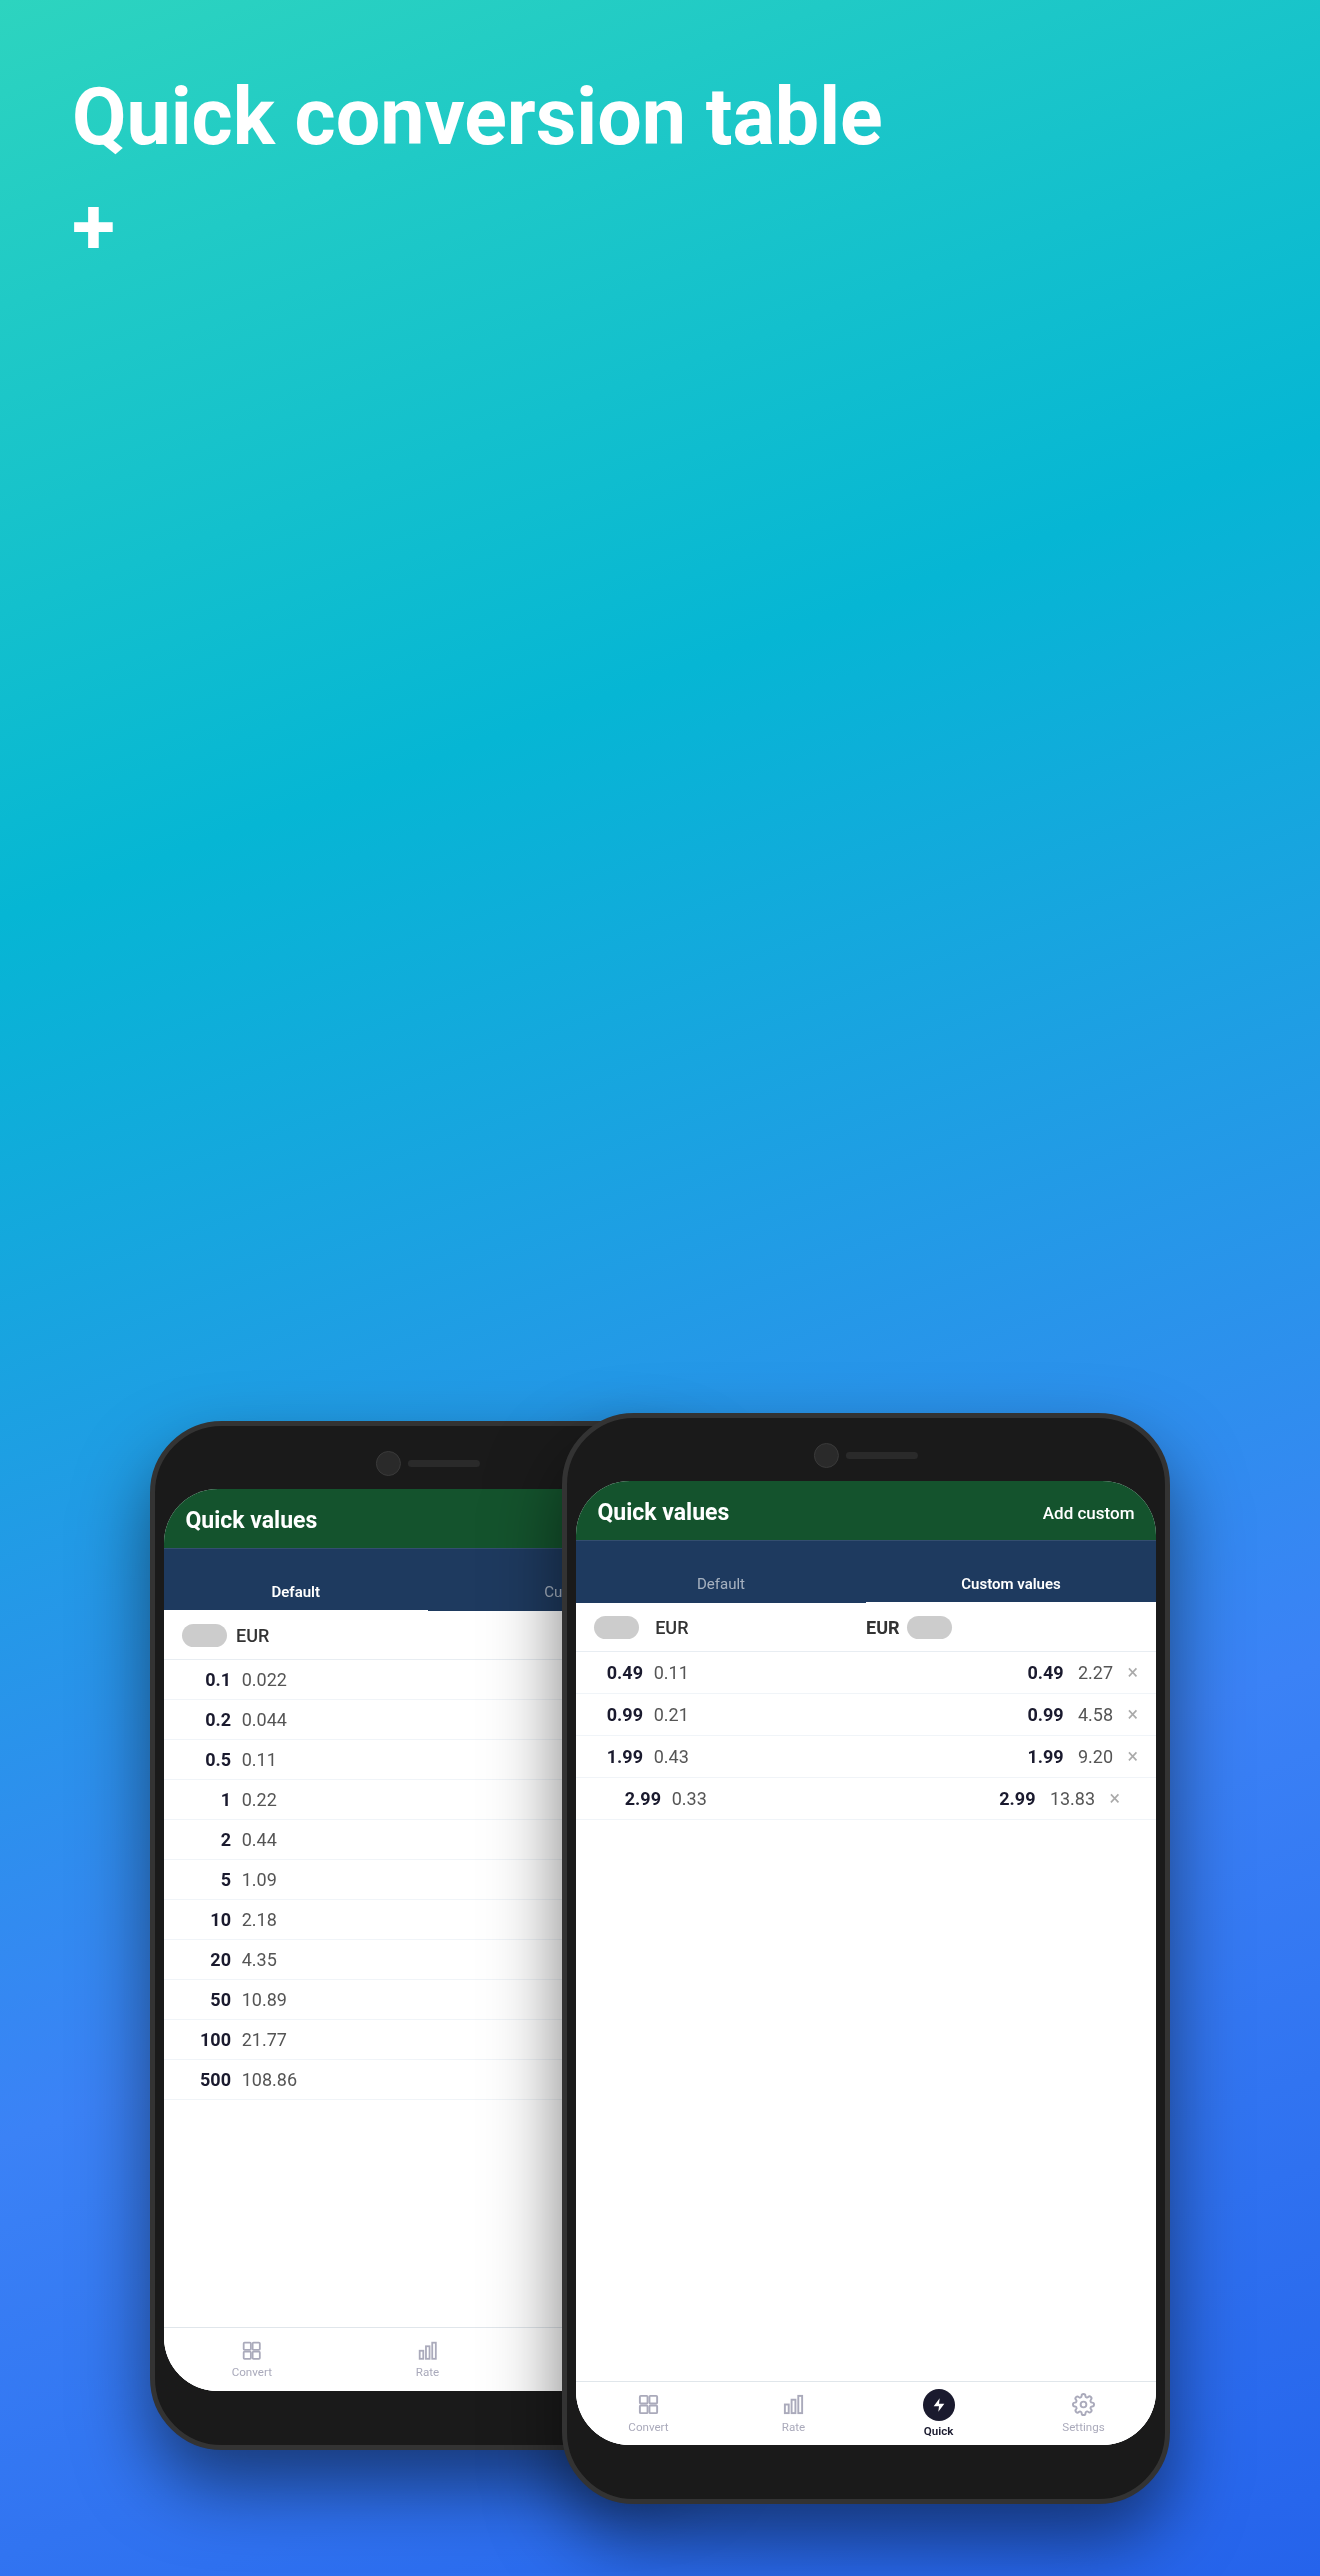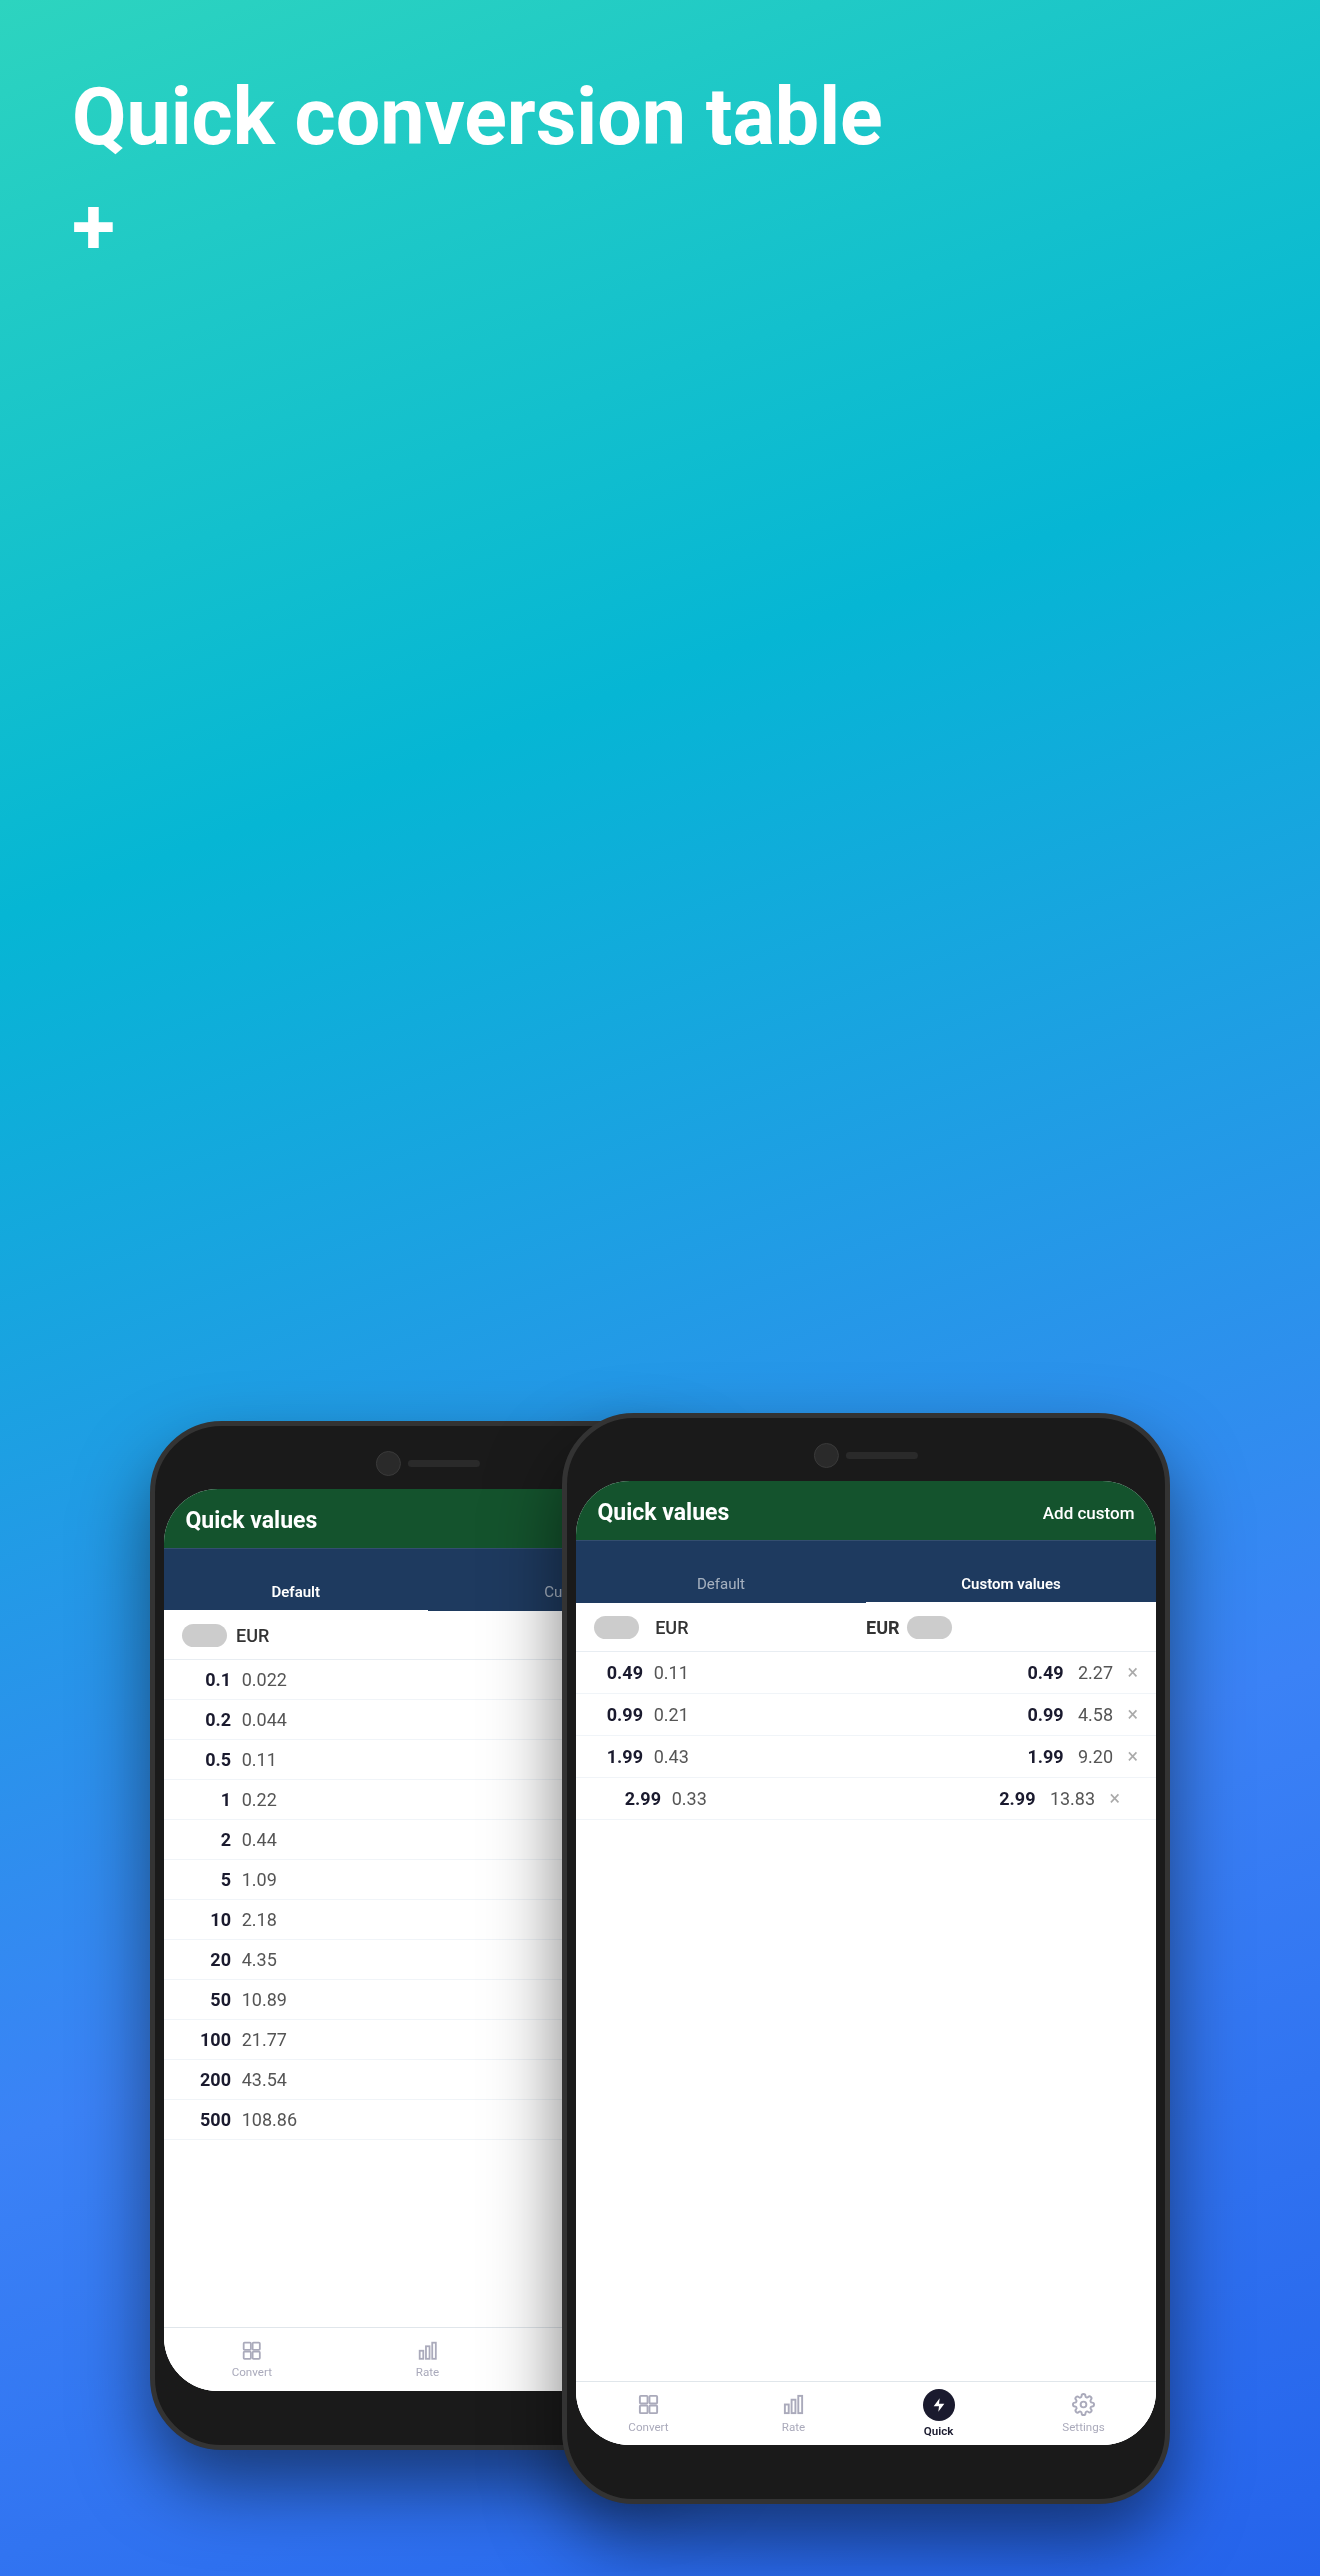--- a/index.html
+++ b/index.html
@@ -361,25 +361,20 @@
             <span class="val-from">50</span>
             <span class="val-to">10.89</span>
             <span class="partial-right-col">50</span>
           </div>
           <div class="conversion-row">
             <span class="val-from">100</span>
             <span class="val-to">21.77</span>
             <span class="partial-right-col">100</span>
           </div>
           <div class="conversion-row">
-            <span class="val-from">200</span>
-            <span class="val-to">43.54</span>
-            <span class="partial-right-col">200</span>
-          </div>
-          <div class="conversion-row">
             <span class="val-from">500</span>
             <span class="val-to">108.86</span>
             <span class="partial-right-col">500</span>
           </div>
         </div>
 
         <div class="bottom-nav">
           <div class="nav-item">
             <svg width="21.5" height="21.5" viewBox="0 0 24 24" fill="none" stroke="#aab" stroke-width="2">
               <rect x="3" y="3" width="8" height="8" rx="1"></rect>

